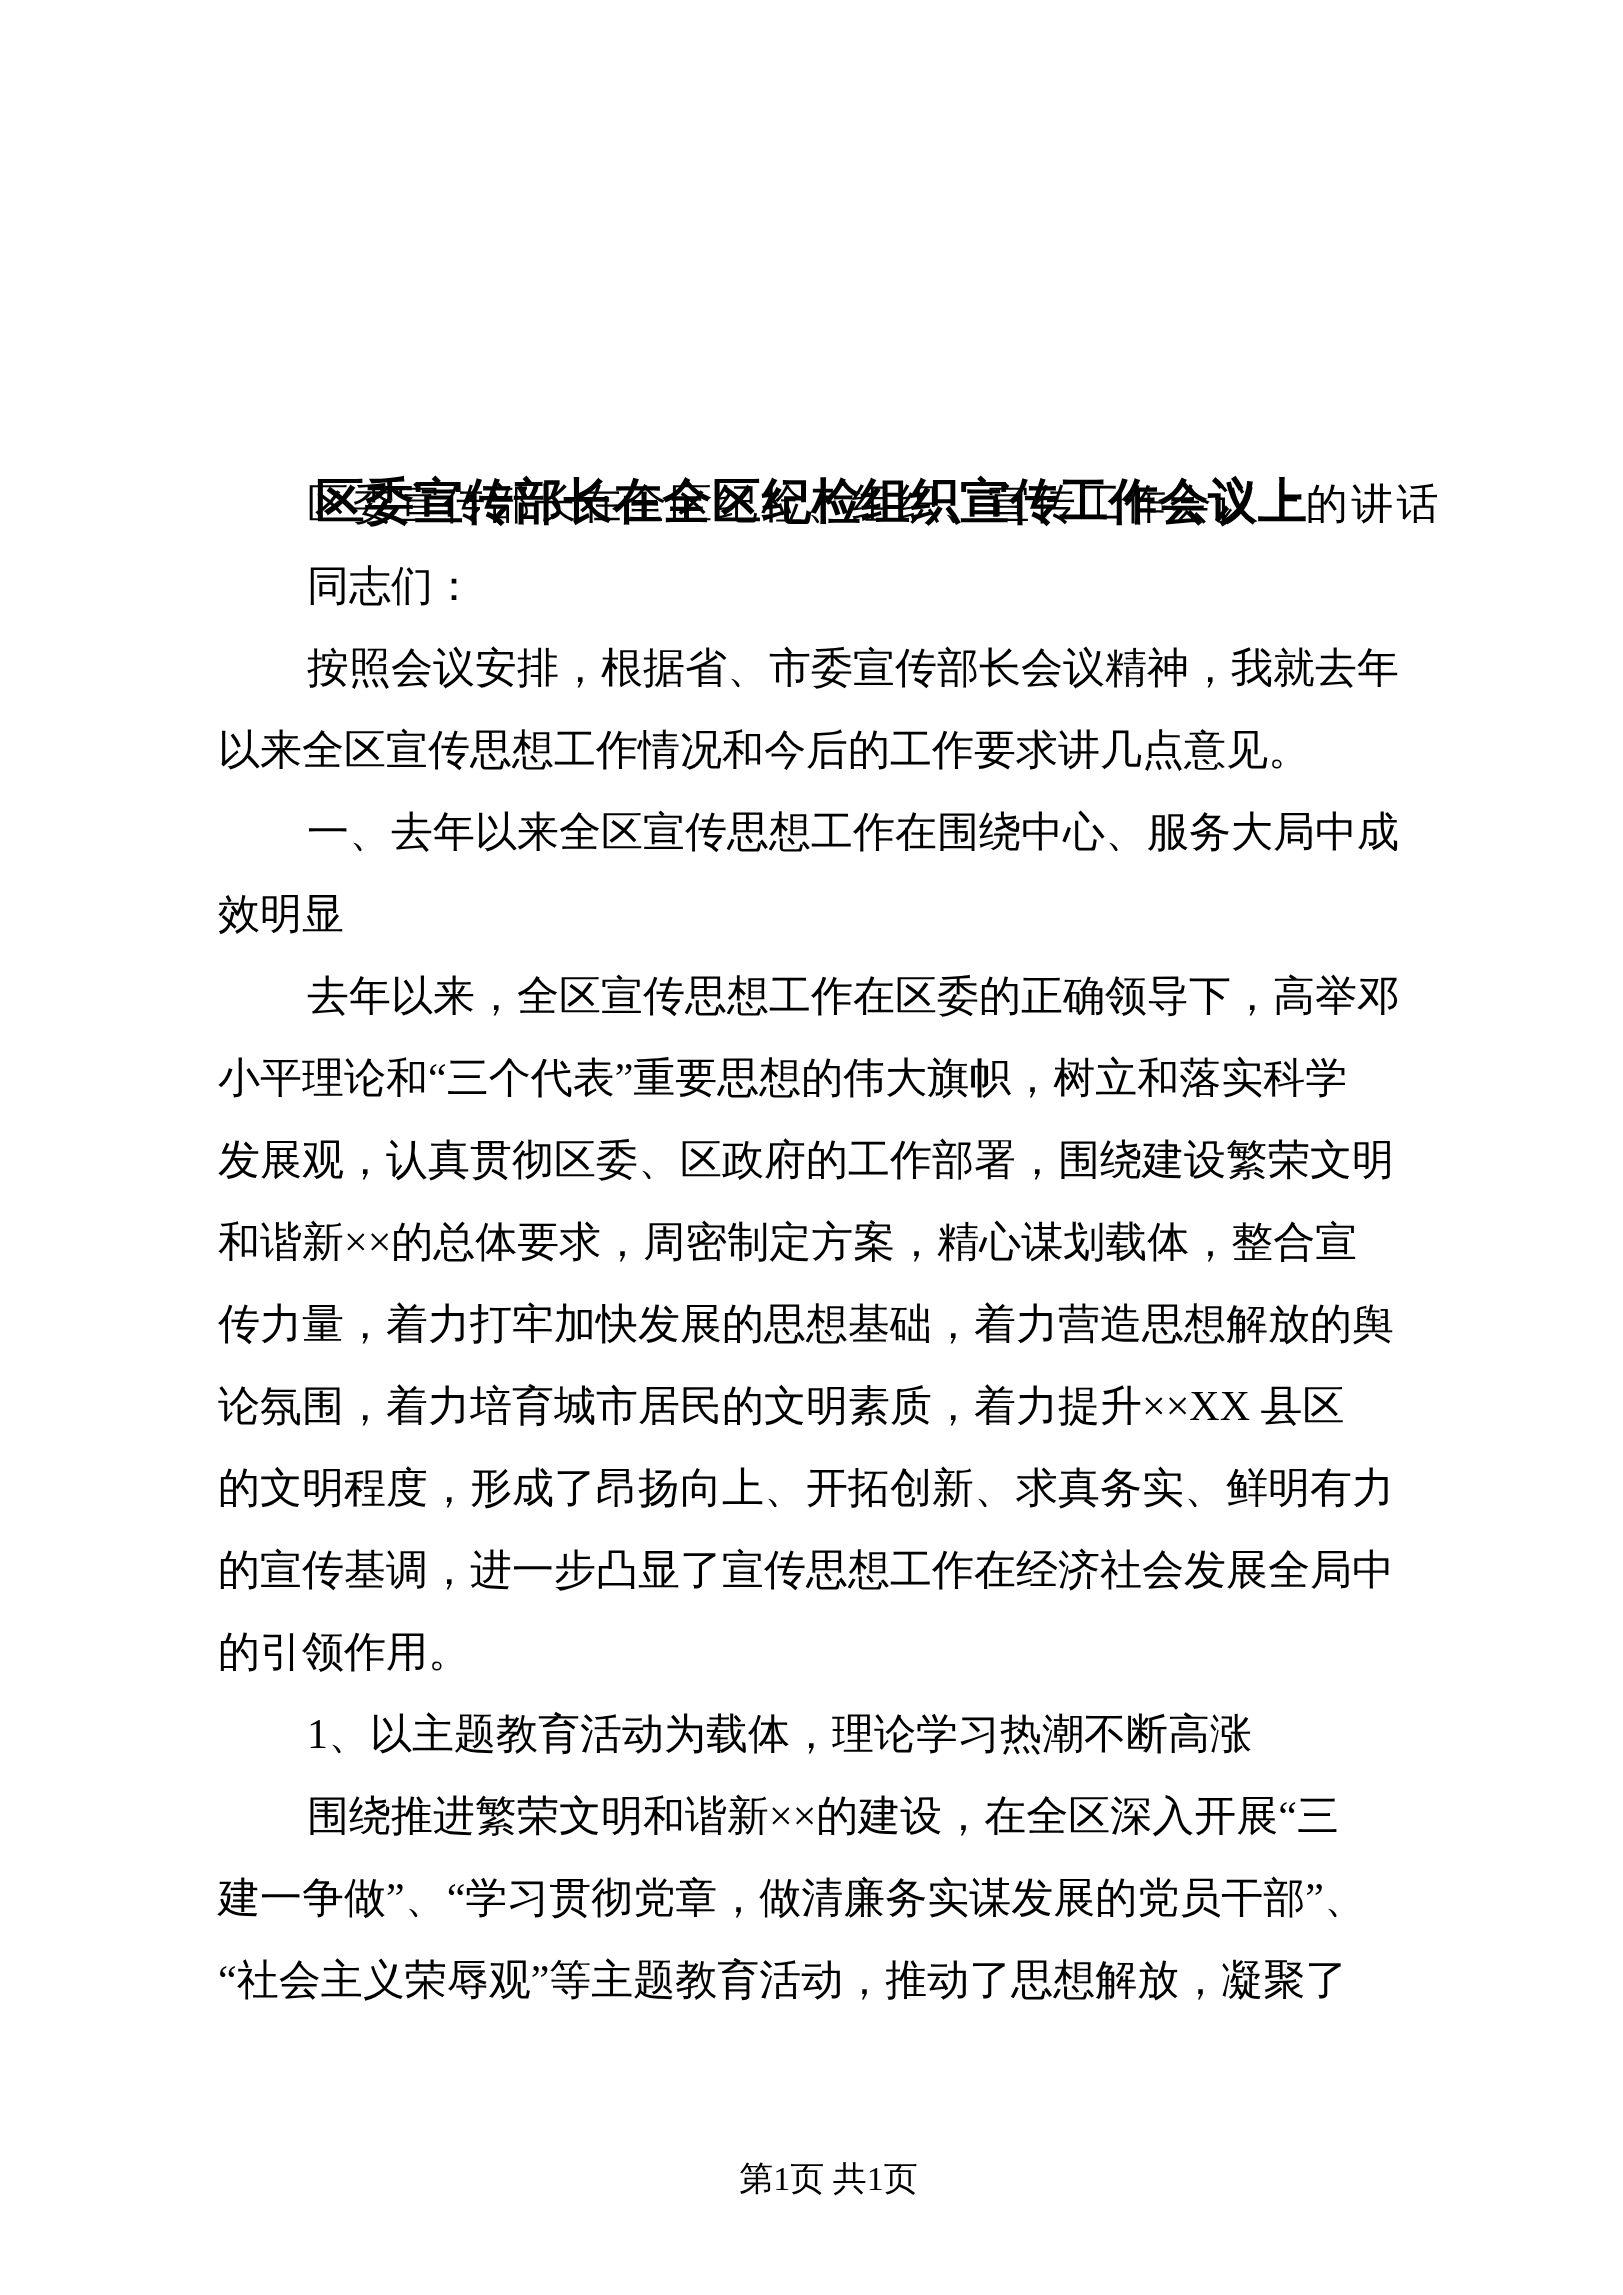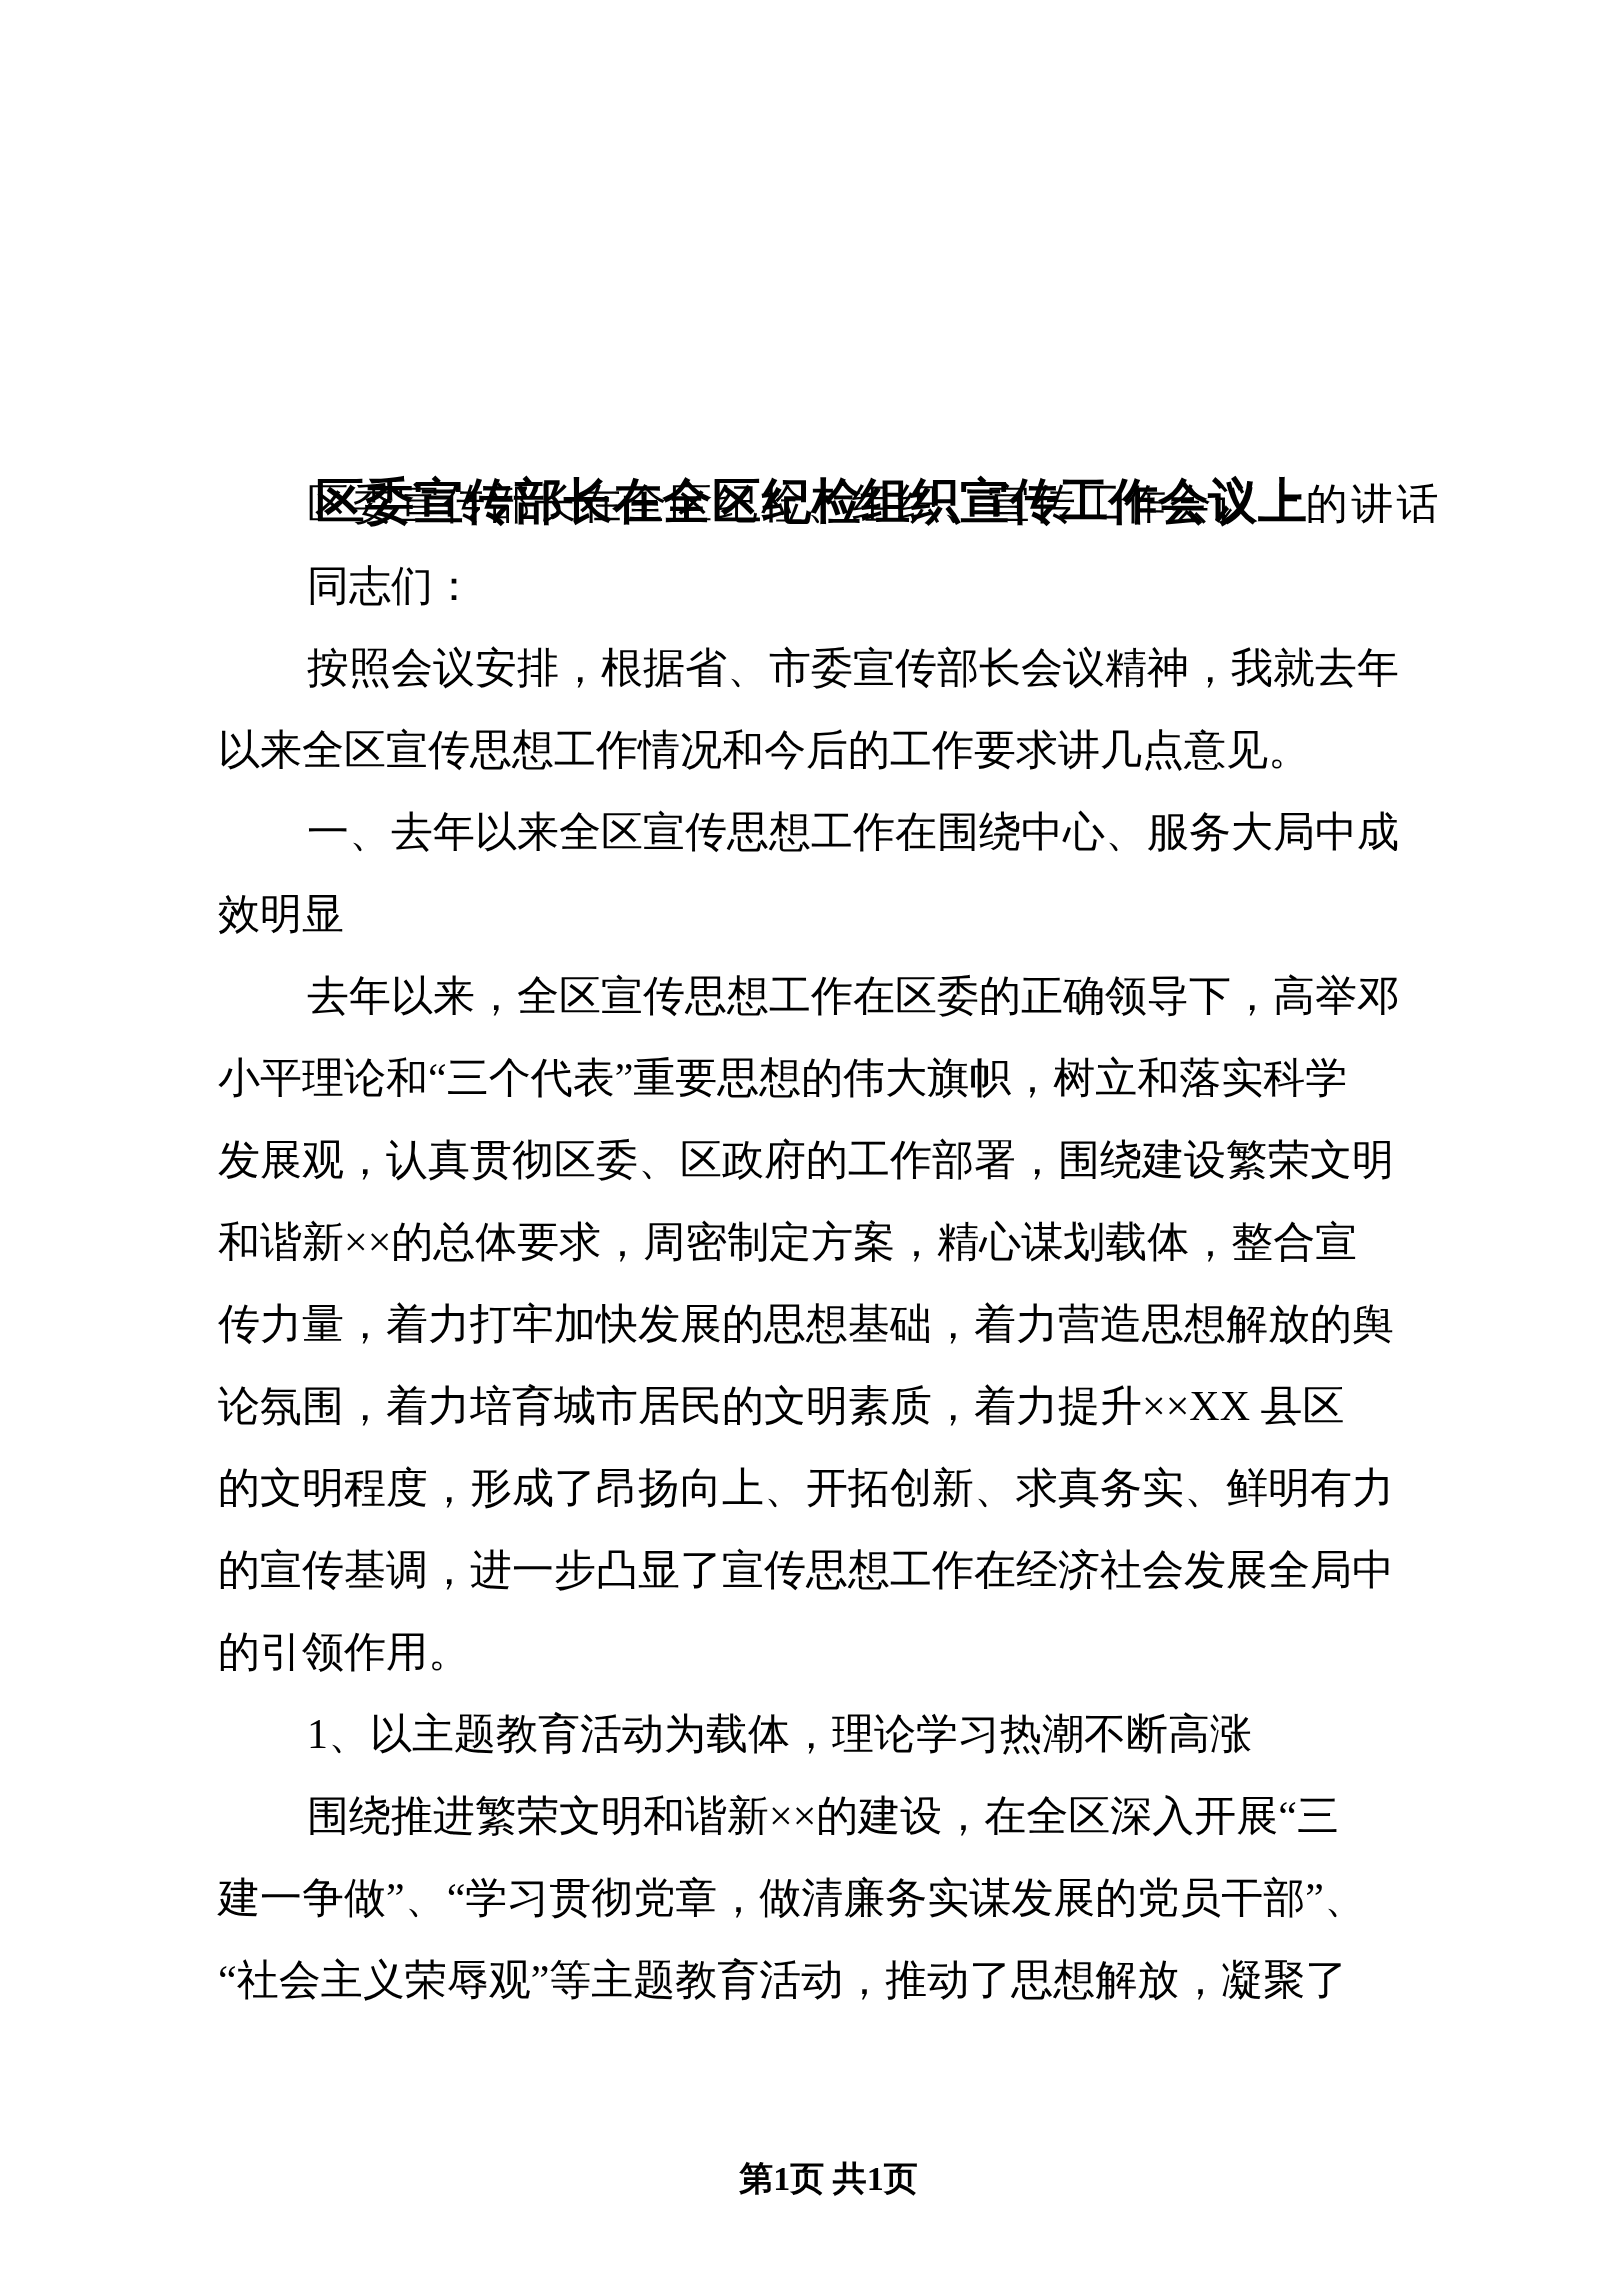--- a/index.html
+++ b/index.html
@@ -54,21 +54,20 @@
   }
   .doc-footer {
     position: absolute;
     top: 2123px;
     left: 0;
     width: 1623px;
     text-align: center;
     font-size: 34px;
     line-height: 37px;
     white-space: pre;
-    font-weight: bold;
   }
 </style>
 </head>
 <body>
 
 <div class="page">
 
   <div class="doc-title">
     <div class="title-line">区委宣传部长在全区纪检组织宣传工作会议上</div>
   </div>

